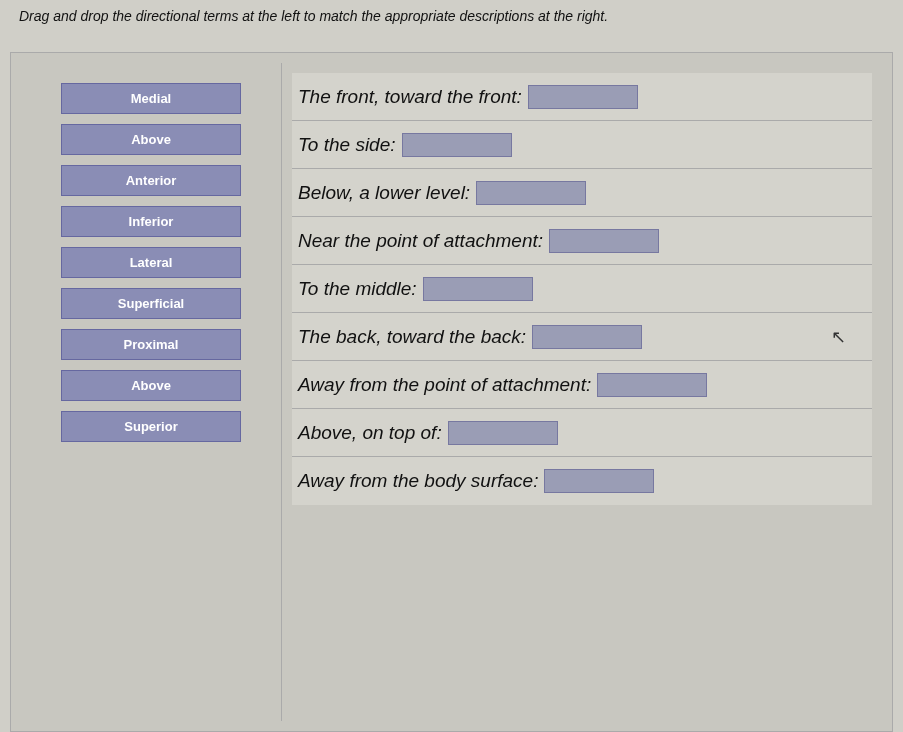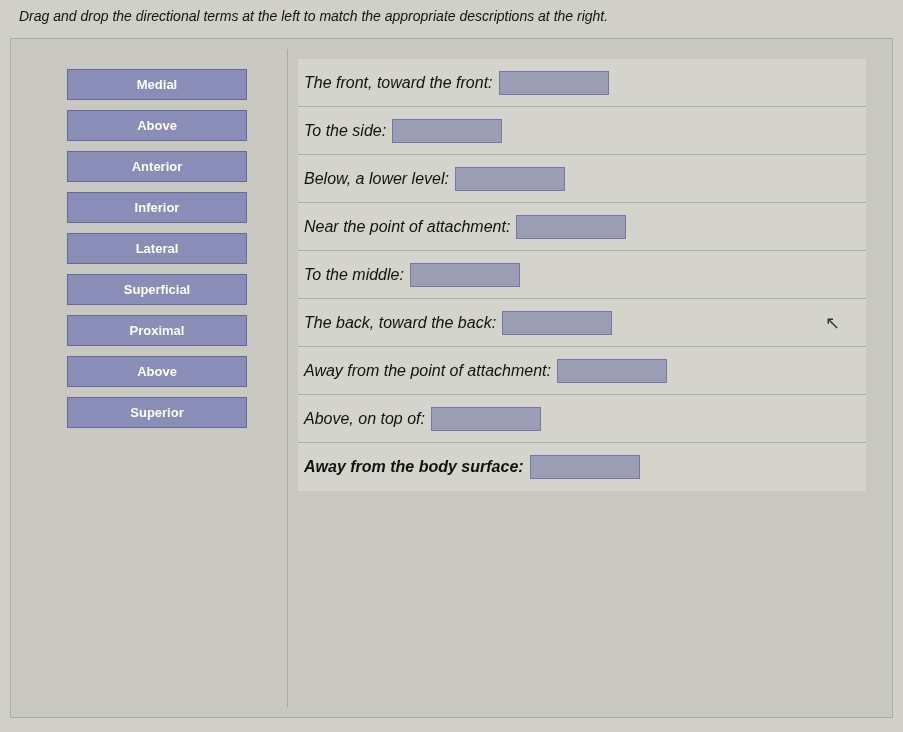--- a/index.html
+++ b/index.html
@@ -22,25 +22,25 @@
       font-size: 14px;
       font-style: italic;
       color: #111;
       background: #d0cfc8;
       margin-left: 7px;
     }
 
     .main-container {
       display: flex;
       flex-direction: row;
-      margin: 6px 10px;
+      margin: 20px 10px;
       background: #c8c7c0;
       border: 1px solid #aaa;
       min-height: 680px;
-      padding: 10px 16px;
+      padding: 10px 10px;
     }
 
     .left-panel {
       width: 260px;
       display: flex;
       flex-direction: column;
       align-items: center;
       padding: 20px 10px;
       gap: 10px;
     }
@@ -72,25 +72,24 @@
       display: flex;
       align-items: center;
       padding: 8px 6px;
       border-bottom: 1px solid #aaa;
       min-height: 48px;
       background: #d4d3cc;
     }
 
     .description-row:last-child {
       border-bottom: none;
-      font-weight: bold;
     }
 
     .description-text {
-      font-size: 16px;
+      font-size: 19px;
       color: #111;
       font-style: italic;
       white-space: nowrap;
     }
 
     .drop-zone {
       display: inline-block;
       width: 110px;
       height: 24px;
       background: #9a9db5;

